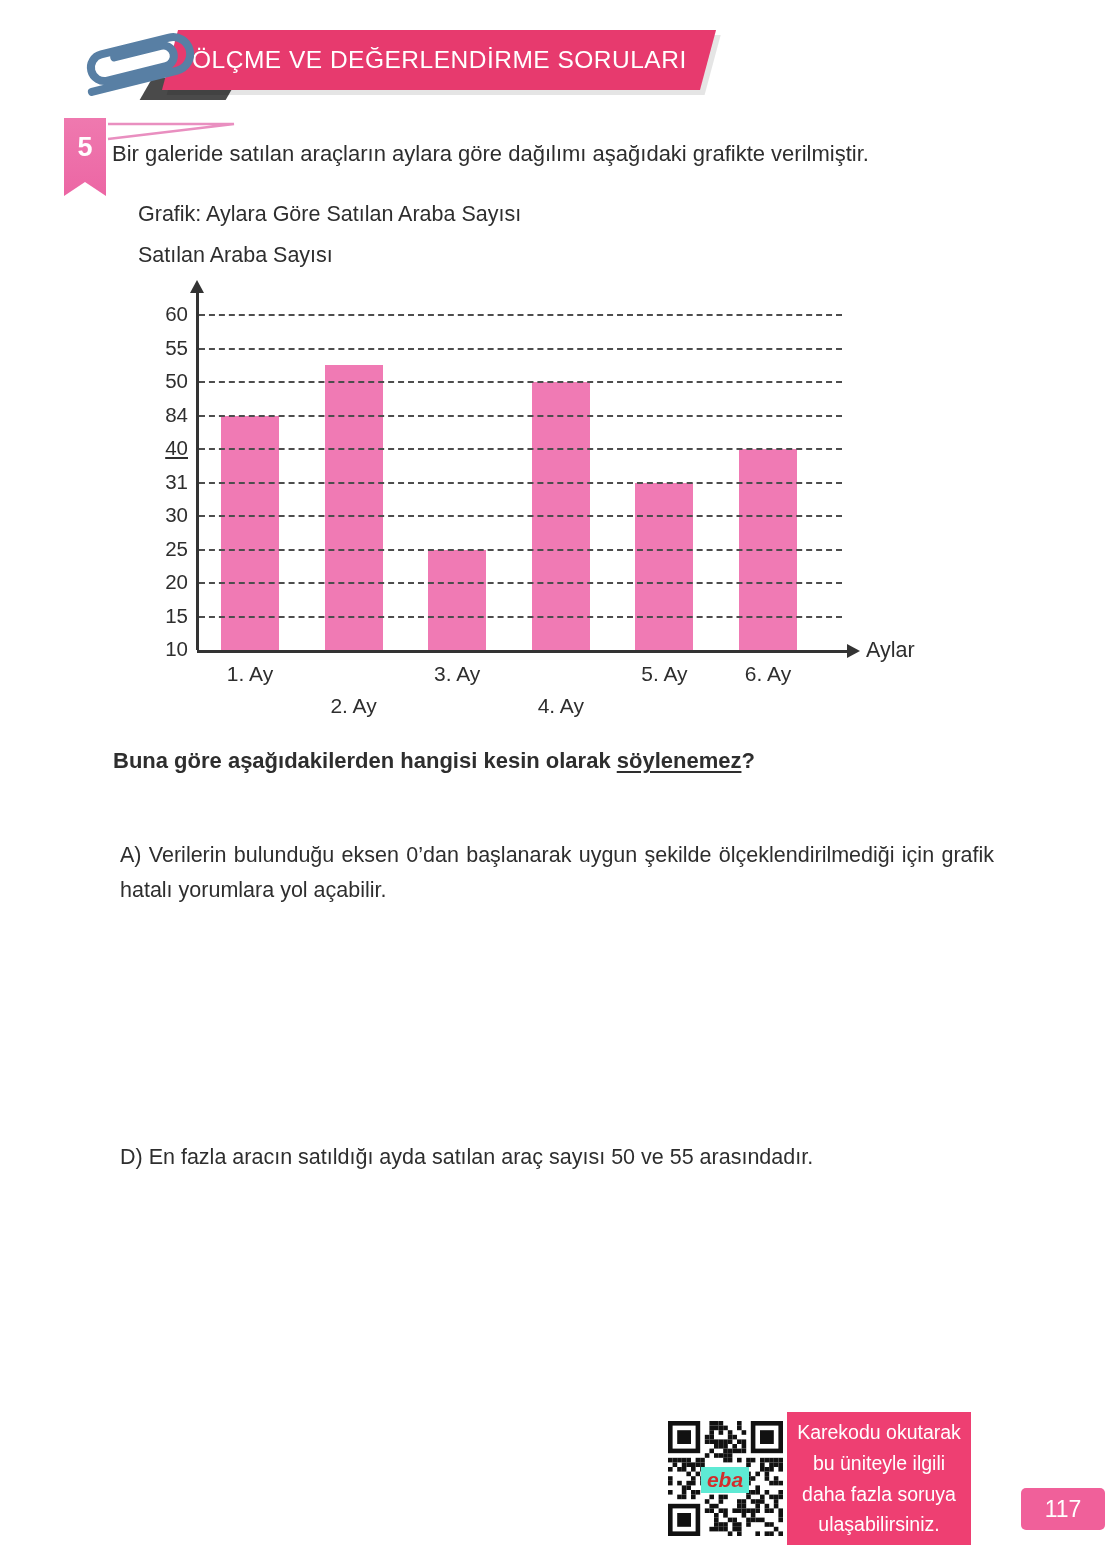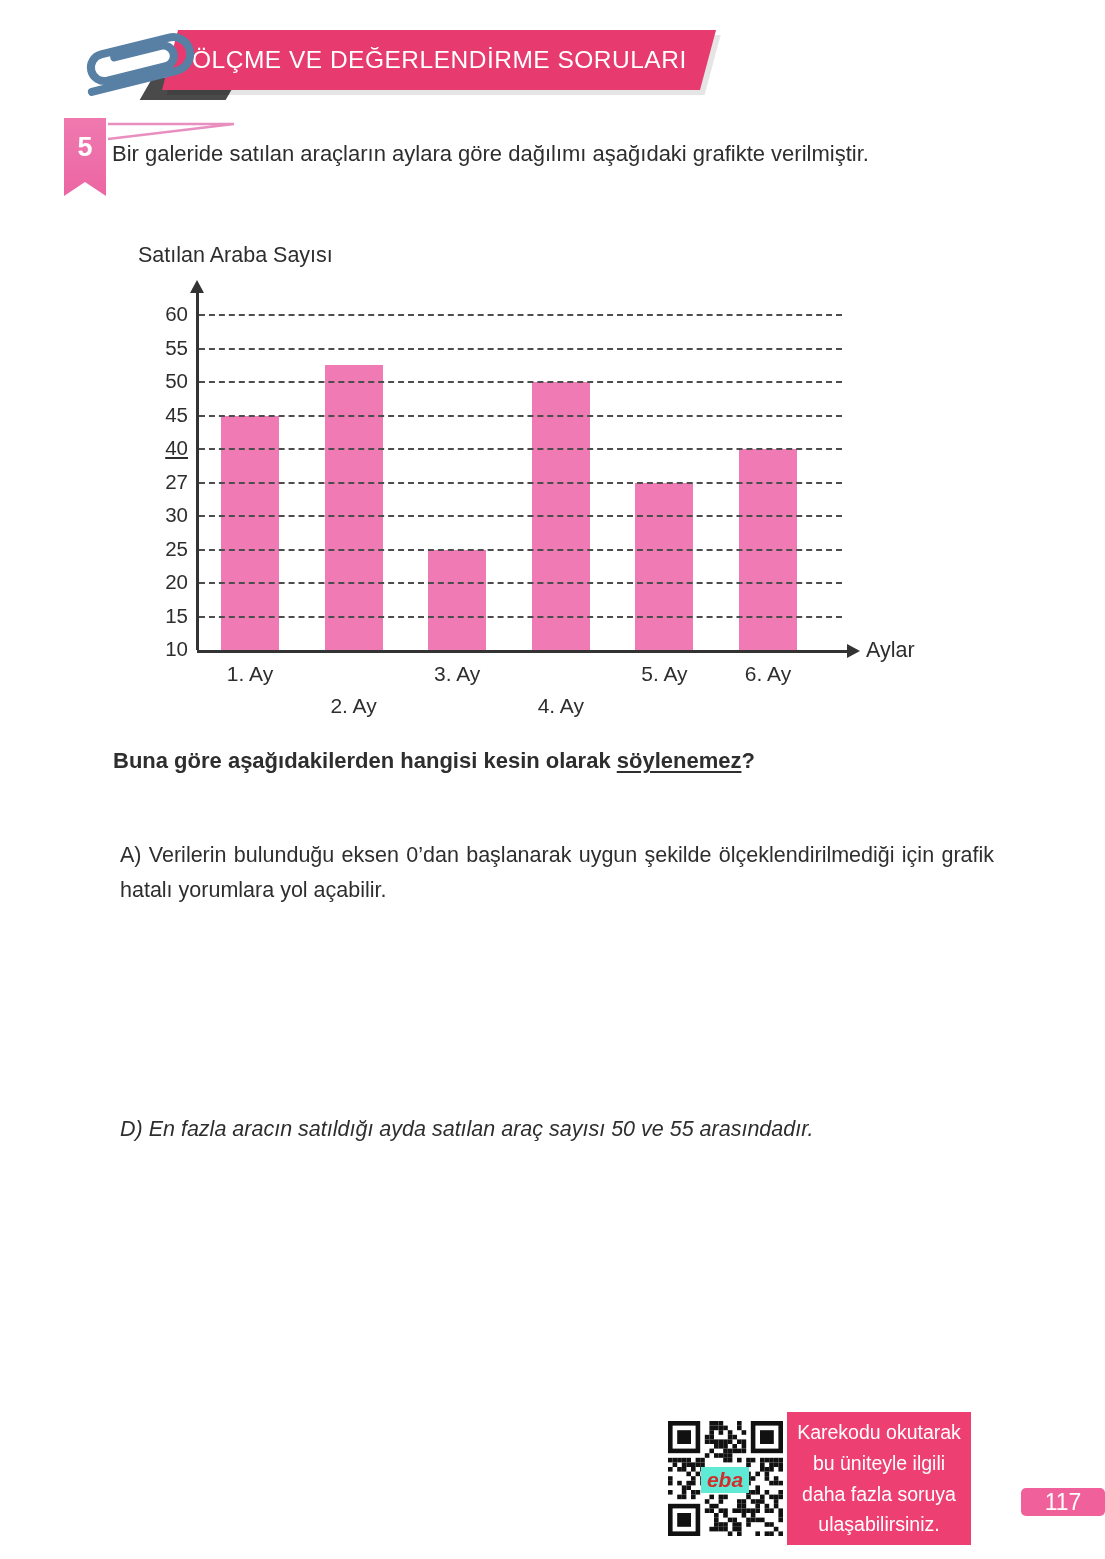--- a/index.html
+++ b/index.html
@@ -40,34 +40,34 @@
   .arrow-right{position:absolute;left:697px;top:364px;width:0;height:0;z-index:3;
     border-top:7px solid transparent;border-bottom:7px solid transparent;border-left:13px solid var(--axis,#333);}
   .x-label{position:absolute;left:716px;top:358px;font-size:21.5px;}
   
   .prompt{position:absolute;left:113px;top:748px;width:890px;font-size:22px;font-weight:bold;}
   .prompt .ul{text-decoration:underline;text-underline-offset:3px;}
   .option{position:absolute;left:120px;width:874px;font-size:21.5px;line-height:1.62;text-align:justify;}
   .opt-a{top:838px;}
   .opt-b{top:926px;}
   .opt-c{top:1022px;}
-  .opt-d{top:1112px;font-style:italic;}
+  .opt-d{top:1140px;}
   .opt-label{position:relative;display:inline-block;}
   .circle-mark{position:absolute;left:-15px;top:-7px;width:48px;height:42px;
     border:2.5px solid var(--circle,#d93a35);border-radius:50%;z-index:4;}
   
   .qr-box{position:absolute;left:663px;top:1412px;width:124px;height:133px;background:#fff;
     display:flex;align-items:center;justify-content:center;}
   .eba-logo{position:absolute;left:38px;top:55px;width:48px;height:26px;background:#5eead4;
     display:flex;align-items:center;justify-content:center;
     color:#d22d2d;font-size:21px;font-weight:bold;font-style:italic;}
   .footer-panel{position:absolute;left:787px;top:1412px;width:184px;height:133px;
     background:var(--footer-panel,#ee3f72);color:#fff;display:flex;flex-direction:column;
     align-items:center;justify-content:center;text-align:center;font-size:19.5px;line-height:1.58;}
-  .page-box{position:absolute;left:1021px;top:1488px;width:84px;height:28px;
+  .page-box{position:absolute;left:1021px;top:1488px;width:84px;height:42px;
     background:var(--page-box,#f0609a);border-radius:5px;color:#fff;font-size:23px;
     display:flex;align-items:center;justify-content:center;}
 </style>
 </head>
 <body>
 
 <div class="page">
 
   <div class="banner-fold"></div>
   <div class="banner">
@@ -81,20 +81,21 @@
 
   <div class="q-badge">
     <span>5</span>
   </div>
   <svg class="pennant" width="134" height="24" viewBox="0 0 134 24">
     <path d="M2 19 L128 4 L2 4" stroke="#e98fc0" stroke-width="2.5" fill="none"></path>
   </svg>
 
   <div class="intro">Bir galeride satılan araçların aylara göre dağılımı aşağıdaki grafikte verilmiştir.</div>
 
+  <div class="chart-title">Grafik: Aylara Göre Satılan Araba Sayısı</div>
   <div class="chart-ylabel">Satılan Araba Sayısı</div>
 
   <div id="chart">
     <div class="arrow-up"></div>
     <div class="y-axis-line"></div>
     <div class="x-axis-line"></div>
     <div class="arrow-right"></div>
     <div class="x-label">Aylar</div>
   <div class="bar" style="left: 71px; top: 135.5px; width: 58px; height: 234.5px;"></div>
       <div class="xcat" style="left: 55px;">1. Ay</div>
@@ -111,25 +112,25 @@
       <div class="ytick" style="top: 357px;">10</div>
       <div class="gridline" style="top: 335.5px; left: 49px; width: 643px;"></div>
       <div class="ytick" style="top: 323.5px;">15</div>
       <div class="gridline" style="top: 302px; left: 49px; width: 643px;"></div>
       <div class="ytick" style="top: 290px;">20</div>
       <div class="gridline" style="top: 268.5px; left: 49px; width: 643px;"></div>
       <div class="ytick" style="top: 256.5px;">25</div>
       <div class="gridline" style="top: 235px; left: 49px; width: 643px;"></div>
       <div class="ytick" style="top: 223px;">30</div>
       <div class="gridline" style="top: 201.5px; left: 49px; width: 643px;"></div>
-      <div class="ytick" style="top: 189.5px;">27</div>
+      <div class="ytick" style="top: 189.5px;">31</div>
       <div class="gridline" style="top: 168px; left: 49px; width: 643px;"></div>
       <div class="ytick" style="top: 156px; text-decoration: underline;">40</div>
       <div class="gridline" style="top: 134.5px; left: 49px; width: 643px;"></div>
-      <div class="ytick" style="top: 122.5px;">45</div>
+      <div class="ytick" style="top: 122.5px;">84</div>
       <div class="gridline" style="top: 101px; left: 49px; width: 643px;"></div>
       <div class="ytick" style="top: 89px;">50</div>
       <div class="gridline" style="top: 67.5px; left: 49px; width: 643px;"></div>
       <div class="ytick" style="top: 55.5px;">55</div>
       <div class="gridline" style="top: 34px; left: 49px; width: 643px;"></div>
       <div class="ytick" style="top: 22px;">60</div>
     </div>
 
   <div class="prompt"><span>Buna göre aşağıdakilerden hangisi kesin olarak </span><span class="ul">söylenemez</span><span>?</span></div>
 

